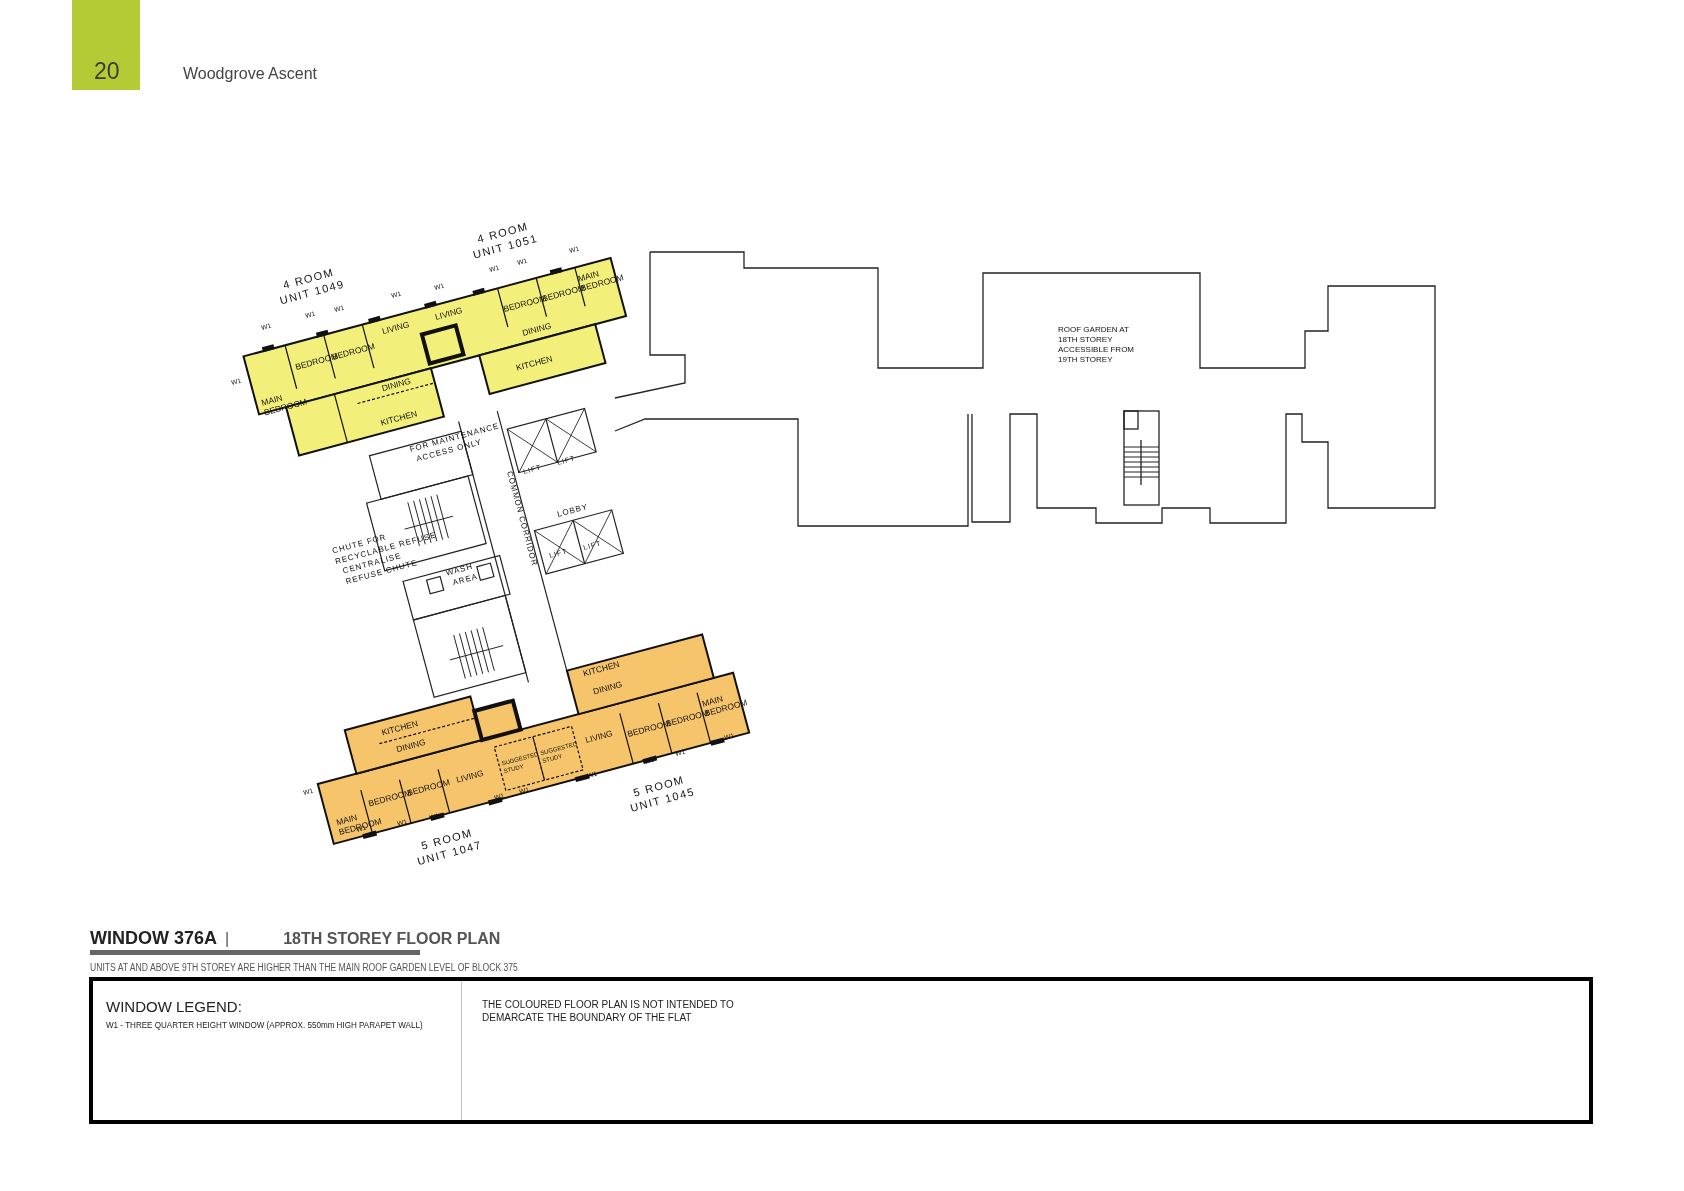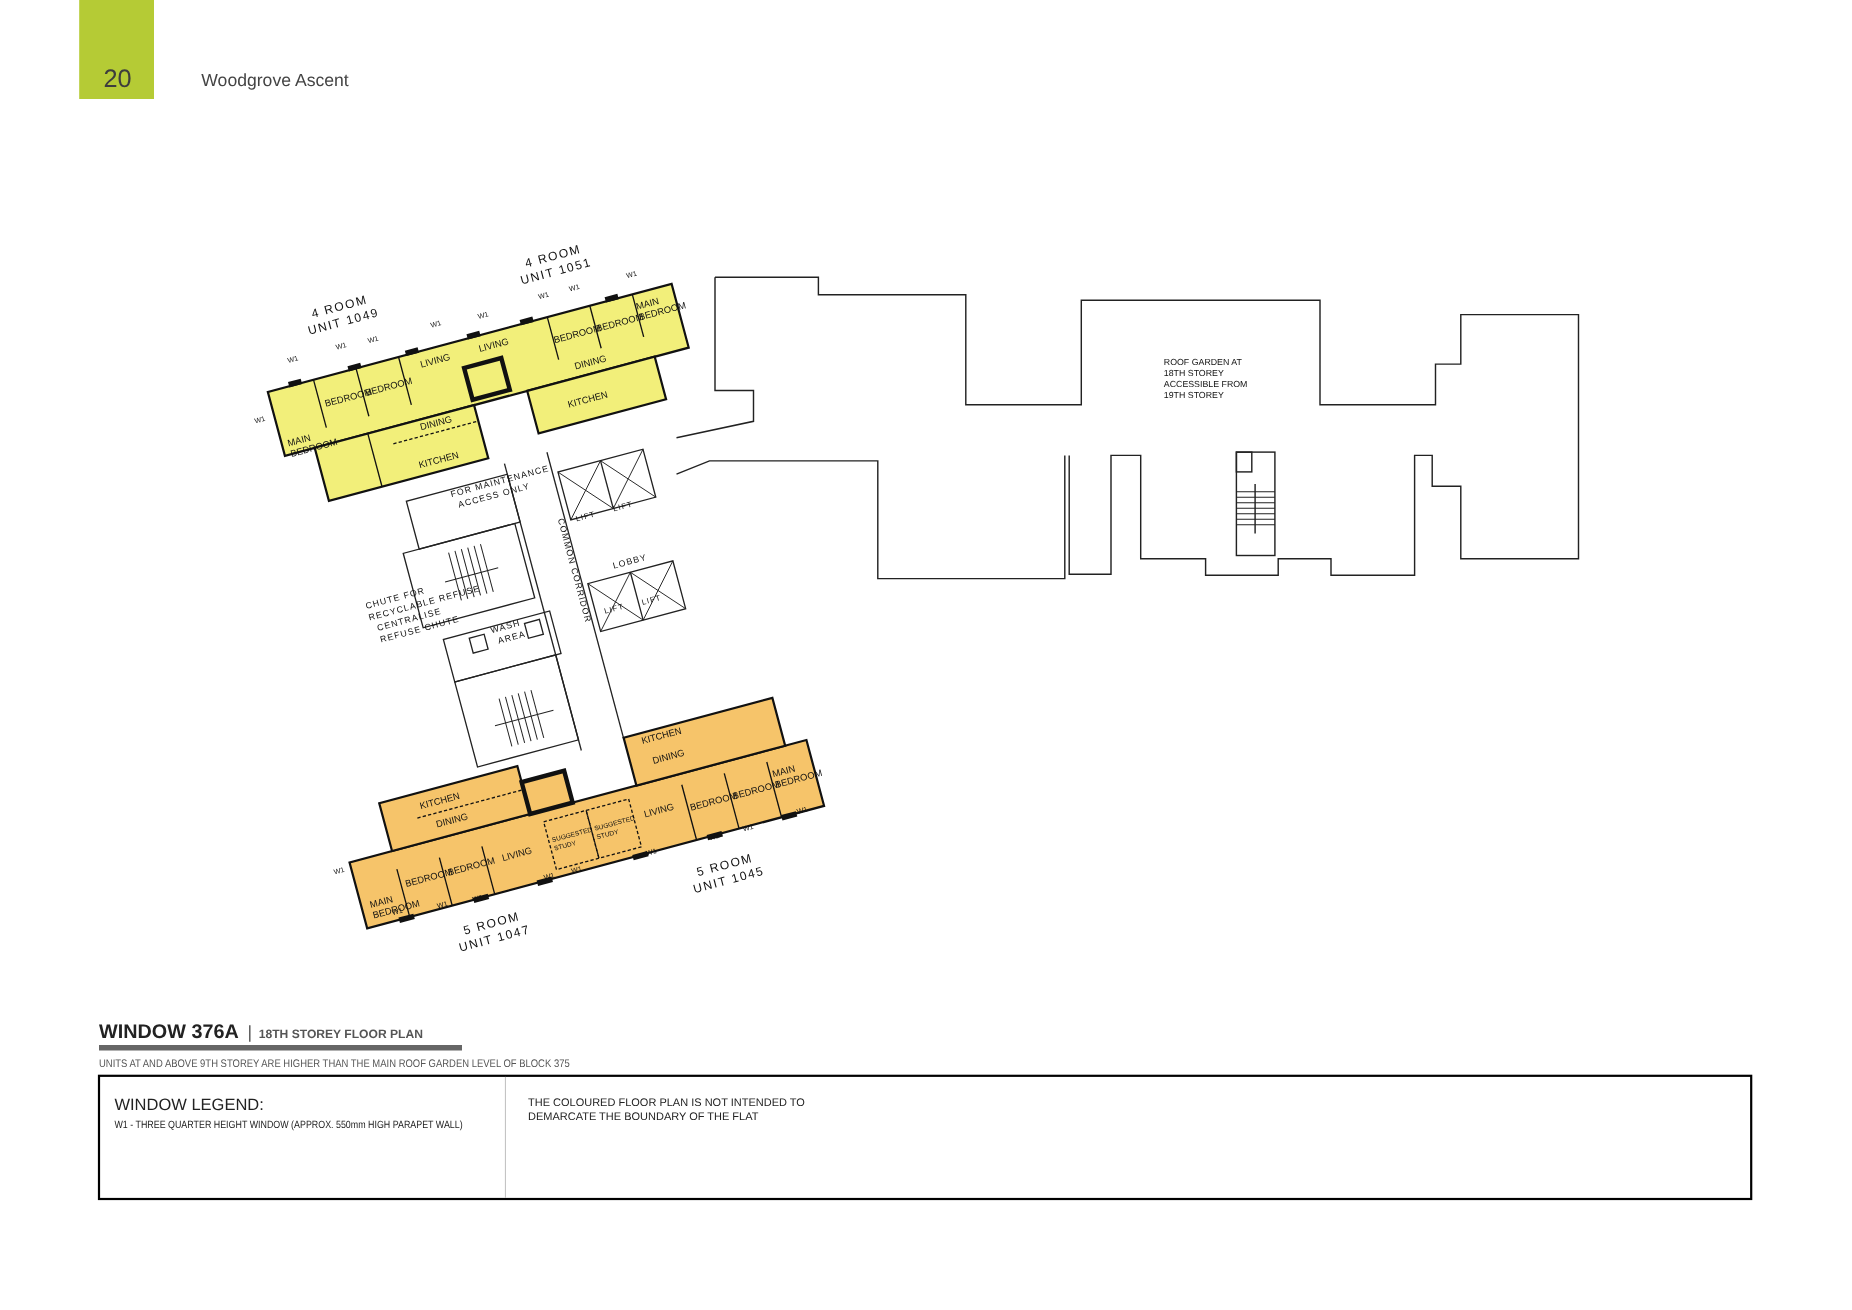--- a/index.html
+++ b/index.html
@@ -8,25 +8,25 @@
   .page-badge { position:absolute; left:72px; top:0; width:68px; height:90px;
          background:#b5cb35; }
   .page-num { position:absolute; left:94px; top:58px; font-size:23px; color:#3d3d3d; }
   .page-title { position:absolute; left:151px; top:65px; font-size:16px; color:#444;margin-left:32px; }
   svg.plan { position:absolute; left:0; top:0; }
   .plan text { font-family:"Liberation Sans", sans-serif; fill:#111; }
   .block-head { position:absolute; left:90px; top:928px; width:330px;
          border-bottom:5px solid #666; padding-bottom:1px; white-space:nowrap; }
   .block-name { font-size:18px; font-weight:bold; color:#222; }
   .block-sep { font-size:16px; color:#555; margin:0 6px 0 8px; }
-  .block-sub { font-size:11px; font-weight:bold; color:#555; }
+  .block-sub { font-size:16px; font-weight:bold; color:#555;margin-left:48px; }
   .block-note { position:absolute; left:90px; top:962px; font-size:10px; color:#555;
          transform:scaleX(0.86); transform-origin:left top; white-space:nowrap; }
-  .legend-box { position:absolute; left:89px; top:977px; width:1504px; height:114px;
-         border:2px solid #000000; display:flex; box-sizing:border-box; }
+  .legend-box { position:absolute; left:89px; top:977px; width:1504px; height:147px;
+         border:4px solid #000000; display:flex; box-sizing:border-box; }
   .legend-cell { border-right:1px solid #c4c4c4; position:relative; box-sizing:border-box; }
   .legend-cell:last-child { border-right:none; }
   .c1 { width:369px; } .c2 { width:369px; } .c3 { width:387px; } .c4 { flex:1; }
   .legend-title { position:absolute; left:13px; top:17px; font-size:15px; color:#222; }
   .legend-w1 { position:absolute; left:13px; top:38px; font-size:9.5px; color:#222;
          transform:scaleX(0.85); transform-origin:left top; white-space:nowrap; }
   .legend-std { position:absolute; left:22px; top:28px; font-size:9.5px; color:#222;
          width:350px; line-height:12px; transform:scaleX(0.88); transform-origin:left top; }
   .scale-wrap { position:absolute; left:70px; top:24px; }
   .scale-label { position:absolute; left:0; top:0; font-size:9px; color:#222; transform:scaleX(0.8); transform-origin:left top; }

